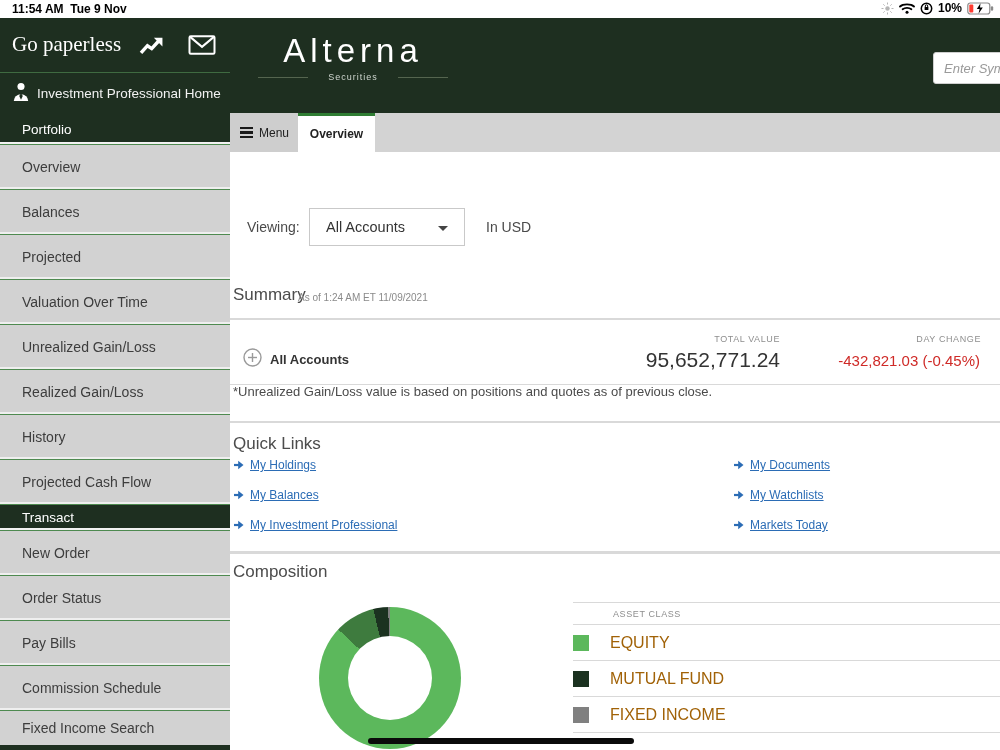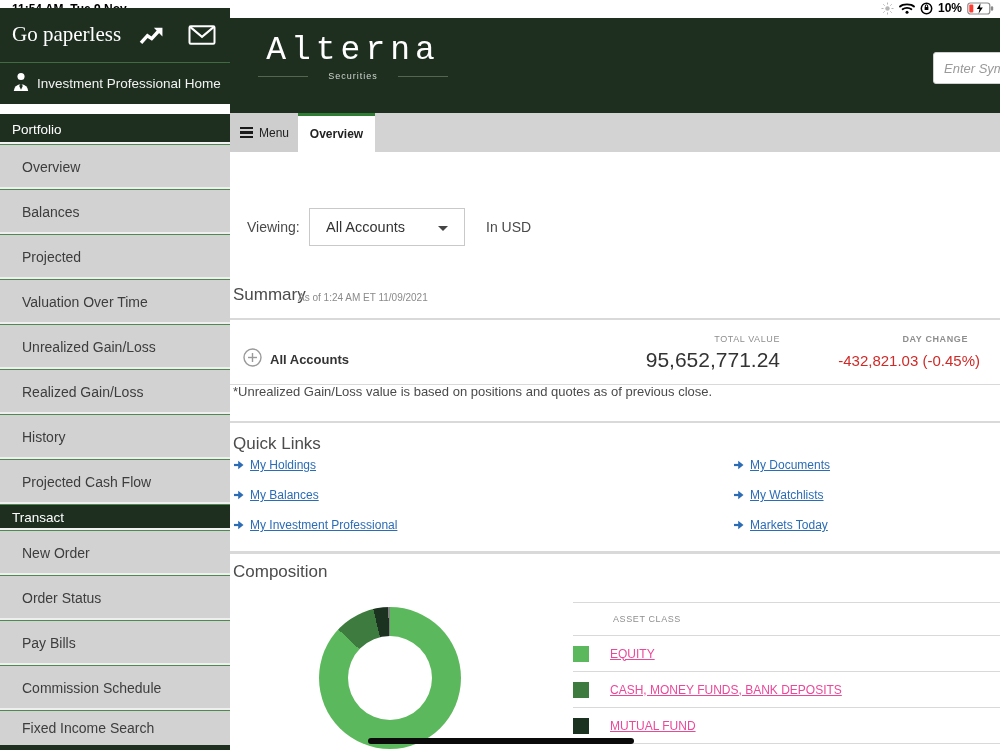--- a/index.html
+++ b/index.html
@@ -12,40 +12,40 @@
   #statusbar { left:0; top:0; width:1000px; height:18px; background:#fff; color:#000000;
     font-size:12px; font-weight:700; }
   #statusbar .time { position:absolute; left:12px; top:2px; }
   #statusbar .right { position:absolute; right:6px; top:1px; display:flex; align-items:center; gap:5px; }
   #statusbar .pct { font-size:12px; font-weight:700; }
 
   
   .dkgreen { background:#1e2f20; }
   #header-green { left:230px; top:18px; width:770px; height:95px; }
   #brand { position:absolute; left:28px; top:14px; width:190px; text-align:center; color:#fff; }
-  #brand .name { font-family:Liberation Mono, monospace; font-size:33px; letter-spacing:5px; }
+  #brand .name { font-family:Liberation Sans, sans-serif; font-size:33px; letter-spacing:5px; }
   #brand .sub { display:flex; align-items:center; gap:20px; margin-top:2px; color:#cfd6cf; font-size:9px; letter-spacing:1px; }
   #brand .sub .ln { flex:1; height:1px; background:#55654f; }
   #symbol-input { position:absolute; left:703px; top:34px; width:110px; height:32px; border:1px solid #cfcfcf;
     border-radius:3px; padding:0 10px; font-size:13px; color:#333; font-family:"Liberation Sans",sans-serif; }
   #symbol-input::placeholder { color:#9a9a9a; font-style:italic; }
 
-  #side-top { left:0; top:8px; width:230px; height:96px; }
+  #side-top { left:0; top:18px; width:230px; height:96px; }
   .promo-row { position:absolute; left:0; top:0; width:230px; height:54px; }
   .promo-text { position:absolute; left:12px; top:14px; color:#fff; font-family:"Liberation Serif", serif; font-size:21px; }
   .promo-icon1 { position:absolute; left:138px; top:17px; }
   .promo-icon2 { position:absolute; left:188px; top:17px; }
   .promo-div { position:absolute; left:0; top:54px; width:230px; height:1px; background:#3f6b41; }
   .iph-row { position:absolute; left:0; top:55px; width:230px; height:41px; color:#f2f2f2; font-size:13.5px; }
   .iph-row .txt { position:absolute; left:37px; top:13px; }
   .iph-row .icn { position:absolute; left:12px; top:9px; }
 
   #sidebar { left:0; top:114px; width:230px; height:636px; background:#d2d2d2; }
   .side-header { height:31px; background:#1e2f20; color:#fff; font-size:13.5px;
-    display:flex; align-items:center; padding-left:12px;
+    display:flex; align-items:center; padding-left:22px;
     border-bottom:1px solid #4e8a50; box-shadow: inset 0 -2px 0 #f2f2f2; }
   .side-header.compact { height:26px; }
   .side-item { height:45px; background:#d2d2d2; color:#3d3d3d; font-size:14px;
     display:flex; align-items:center; padding-left:22px;
     border-bottom:1px solid #4e8a50; box-shadow: inset 0 -2px 0 #efefef; }
   .side-item.short { height:34px; border-bottom:none; box-shadow:none; }
   .side-bottom-strip { height:6px; background:#1e2f20; }
 
   
   #tabbar { left:230px; top:113px; width:770px; height:39px; background:#d3d3d3; }
@@ -77,25 +77,25 @@
   #plus-icon { position:absolute; left:13px; top:196px; cursor:pointer; }
   #footnote { position:absolute; left:3px; top:232px; font-size:13px; color:#4a4a4a; }
 
   .ql-row { position:absolute; display:flex; align-items:center; gap:5px; cursor:pointer; }
   .ql-link { font-size:12px; color:#2b6cb5; text-decoration:underline; }
 
   #donut { position:absolute; left:89px; top:455px; width:142px; height:142px; border-radius:50%; }
   #donut .hole { position:absolute; left:29px; top:29px; width:84px; height:84px; border-radius:50%; background:#fff; }
 
   #legend { position:absolute; left:343px; top:450px; width:427px; }
-  #legend .hdr { height:34px; border-top:1px solid #d9d9d9; border-bottom:1px solid #d9d9d9;
+  #legend .hdr { height:23px; border-top:1px solid #d9d9d9; border-bottom:1px solid #d9d9d9;
     display:flex; align-items:center; padding-left:40px; }
   .legend-row { height:36px; display:flex; align-items:center; border-bottom:1px solid #d9d9d9; }
   .legend-row .sw { width:16px; height:16px; margin-right:21px; }
-  .legend-row a, .legend-link { font-size:12px; color:#ec4899; text-decoration:underline; cursor:pointer; }
+  .legend-row a, .legend-link { font-size:16px; color:#a16207; cursor:pointer; }
 
   #home-indicator { left:368px; top:738px; width:266px; height:6px; background:#0a0a0a; border-radius:3px; cursor:grab; }
 </style>
 </head>
 <body>
 
 <div id="screen">
 
   <div id="statusbar" class="abs">
     <span class="time">
@@ -216,21 +216,21 @@
       <span>All Accounts</span>
       <span class="caret"></span>
     </div>
     <span id="in-usd" class="abs">In USD</span>
 
     <span class="h-section" style="left:3px; top:133px;">Summary</span>
     <span id="summary-asof" class="abs">As of 1:24 AM ET 11/09/2021</span>
     <div class="divider" style="top:166px; height:2px;"></div>
 
     <span class="mini-label" style="right:220px; top:182px;">TOTAL VALUE</span>
-    <span class="mini-label" style="right:32px; top:182px;font-weight:bold;">DAY CHANGE</span>
+    <span class="mini-label" style="right:19px; top:182px;">DAY CHANGE</span>
     <span id="plus-icon">
       <svg width="19" height="19" viewBox="0 0 19 19">
           <circle cx="9.5" cy="9.5" r="8.5" stroke="#9a9a9a" stroke-width="1.4" fill="none"></circle>
           <line x1="9.5" y1="5" x2="9.5" y2="14" stroke="#9a9a9a" stroke-width="1.4"></line>
           <line x1="5" y1="9.5" x2="14" y2="9.5" stroke="#9a9a9a" stroke-width="1.4"></line>
         </svg>
     </span>
     <span id="all-accounts-label">All Accounts</span>
     <span id="total-value">95,652,771.24</span>
     <span id="day-change" style="color: rgb(207, 42, 39);">-432,821.03 (-0.45%)</span>
@@ -292,24 +292,20 @@
 
     <div id="legend">
       <div class="hdr">
           <span class="mini-label" style="position:static;">ASSET CLASS</span>
         </div>
       <div class="legend-row">
         <span class="sw" style="background-color: rgb(92, 184, 92);"></span>
         <span class="legend-link">EQUITY</span>
       </div>
       <div class="legend-row">
-        <span class="sw" style="background-color: rgb(62, 123, 62);"></span>
-        <span class="legend-link">CASH, MONEY FUNDS, BANK DEPOSITS</span>
-      </div>
-      <div class="legend-row">
         <span class="sw" style="background-color: rgb(27, 50, 32);"></span>
         <span class="legend-link">MUTUAL FUND</span>
       </div>
       <div class="legend-row">
         <span class="sw" style="background-color: rgb(128, 128, 128);"></span>
         <span class="legend-link">FIXED INCOME</span>
       </div>
     </div>
   </div>
 

